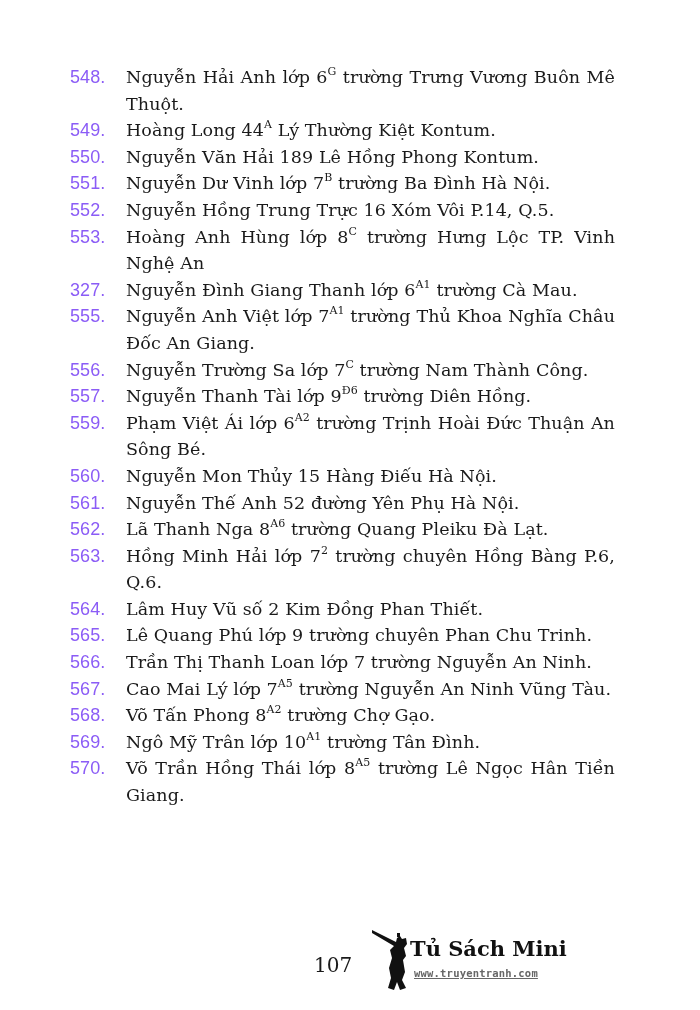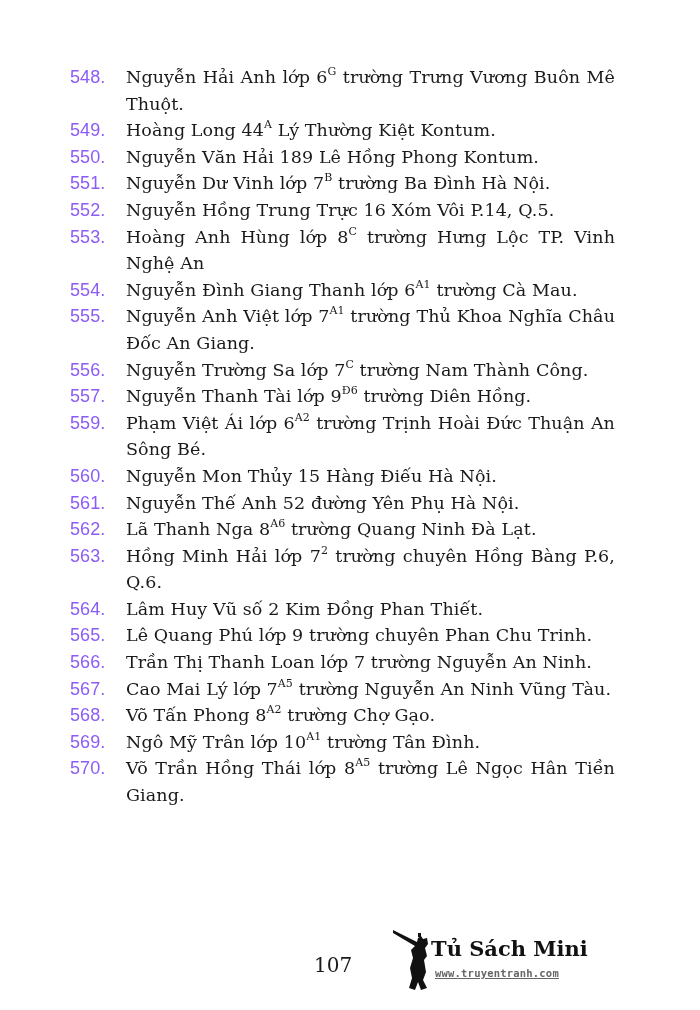--- a/index.html
+++ b/index.html
@@ -7,21 +7,21 @@
     width: 700px; height: 1010px; background: #ffffff; position: relative; overflow: hidden;
     font-family: "DejaVu Serif", "Liberation Serif", serif; color: #1a1a1a;
   }
   .page { position: absolute; left: 0; top: 0; width: 700px; height: 1010px; }
   .list { position: absolute; left: 70px; top: 64px; width: 545px; }
   .entry { display: flex; font-size: 17.5px; line-height: 26.6px; letter-spacing: 0.1px; }
   .num { width: 56px; flex: 0 0 56px; font-family: "Liberation Sans", "DejaVu Sans", sans-serif; font-size: 18px; color: #8b5cf6; }
   .txt { flex: 1; text-align: justify; text-align-last: left; }
   .txt sup { font-size: 11px; line-height: 0; vertical-align: 8px; }
   .pagenum { position: absolute; left: 314px; top: 953px; font-size: 20px; font-family: "DejaVu Serif", serif; }
-  .logo { position: absolute; left: 391px; top: 922px; width: 190px; height: 70px; }
+  .logo { position: absolute; left: 370px; top: 922px; width: 190px; height: 70px; }
   .logo-title { position: absolute; left: 40px; top: 14px; font-family: "DejaVu Serif", serif; font-weight: bold; font-size: 21px; color: #111; white-space: nowrap; }
   .logo-url { position: absolute; left: 44px; top: 45px; font-family: "DejaVu Sans Mono", monospace; font-size: 10.5px; font-weight: bold; color: #666; letter-spacing: 0.2px; white-space: nowrap; text-decoration: underline; }
   .logo-fig { position: absolute; left: 0; top: 0; }
 </style>
 </head>
 <body>
 
 <div class="page">
   <div class="list" id="list">
       <div class="entry">
@@ -42,21 +42,21 @@
       </div>
       <div class="entry">
         <span class="num">552.</span>
         <span class="txt"><span>Nguyễn Hồng Trung Trực 16 Xóm Vôi P.14, Q.5.</span></span>
       </div>
       <div class="entry">
         <span class="num">553.</span>
         <span class="txt"><span>Hoàng Anh Hùng lớp 8</span><sup>C</sup><span> trường Hưng Lộc TP. Vinh Nghệ An</span></span>
       </div>
       <div class="entry">
-        <span class="num">554.</span>
+        <span class="num">327.</span>
         <span class="txt"><span>Nguyễn Đình Giang Thanh lớp 6</span><sup>A1</sup><span> trường Cà Mau.</span></span>
       </div>
       <div class="entry">
         <span class="num">555.</span>
         <span class="txt"><span>Nguyễn Anh Việt lớp 7</span><sup>A1</sup><span> trường Thủ Khoa Nghĩa Châu Đốc An Giang.</span></span>
       </div>
       <div class="entry">
         <span class="num">556.</span>
         <span class="txt"><span>Nguyễn Trường Sa lớp 7</span><sup>C</sup><span> trường Nam Thành Công.</span></span>
       </div>
@@ -71,21 +71,21 @@
       <div class="entry">
         <span class="num">560.</span>
         <span class="txt"><span>Nguyễn Mon Thủy 15 Hàng Điếu Hà Nội.</span></span>
       </div>
       <div class="entry">
         <span class="num">561.</span>
         <span class="txt"><span>Nguyễn Thế Anh 52 đường Yên Phụ Hà Nội.</span></span>
       </div>
       <div class="entry">
         <span class="num">562.</span>
-        <span class="txt"><span>Lã Thanh Nga 8</span><sup>A6</sup><span> trường Quang Ninh Đà Lạt.</span></span>
+        <span class="txt"><span>Lã Thanh Nga 8</span><sup>A6</sup><span> trường Quang Pleiku Đà Lạt.</span></span>
       </div>
       <div class="entry">
         <span class="num">563.</span>
         <span class="txt"><span>Hồng Minh Hải lớp 7</span><sup>2</sup><span> trường chuyên Hồng Bàng P.6, Q.6.</span></span>
       </div>
       <div class="entry">
         <span class="num">564.</span>
         <span class="txt"><span>Lâm Huy Vũ số 2 Kim Đồng Phan Thiết.</span></span>
       </div>
       <div class="entry">

